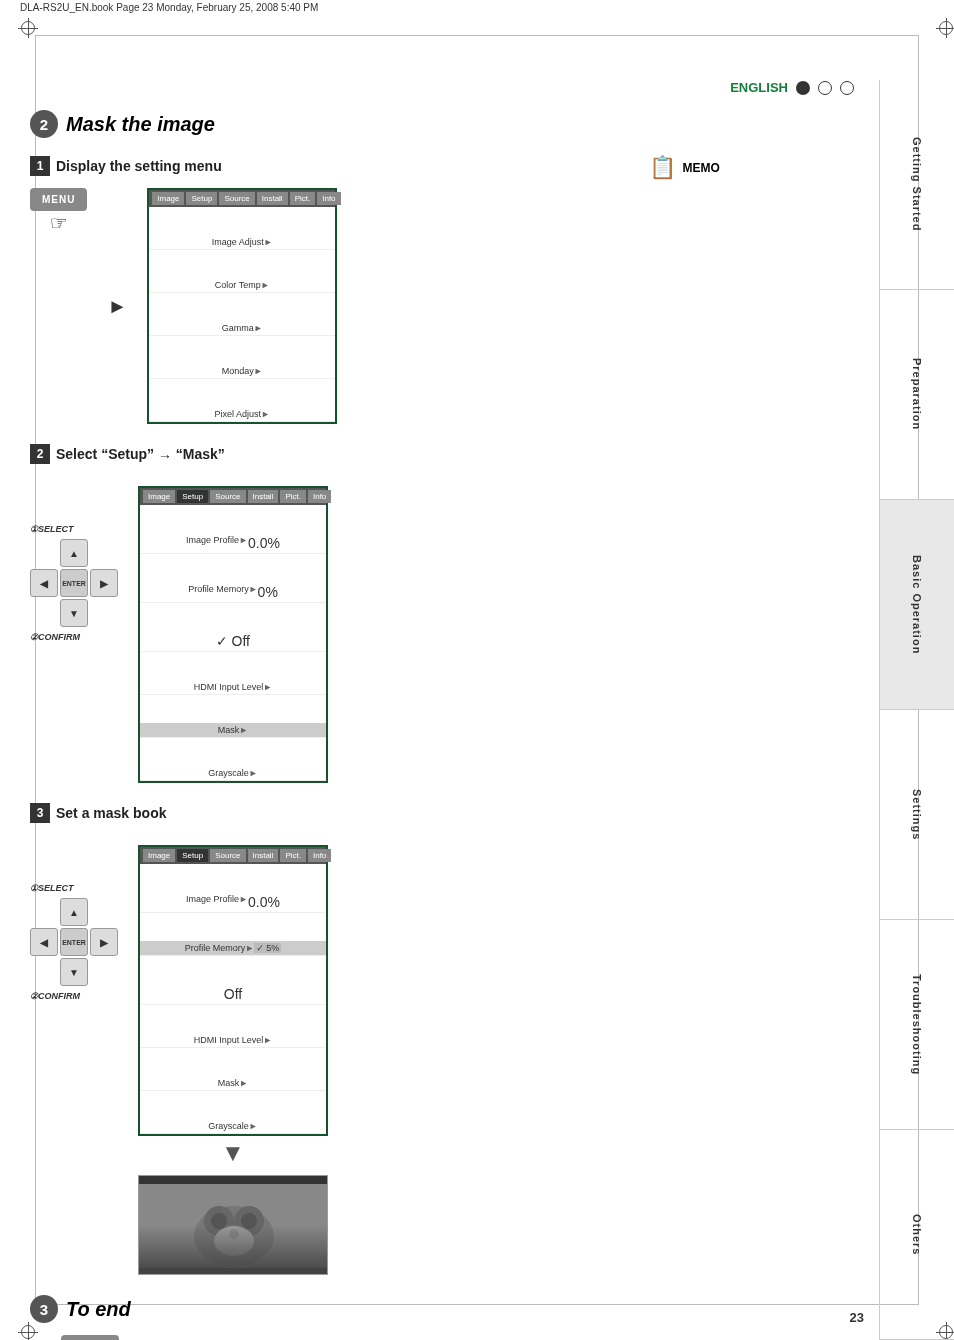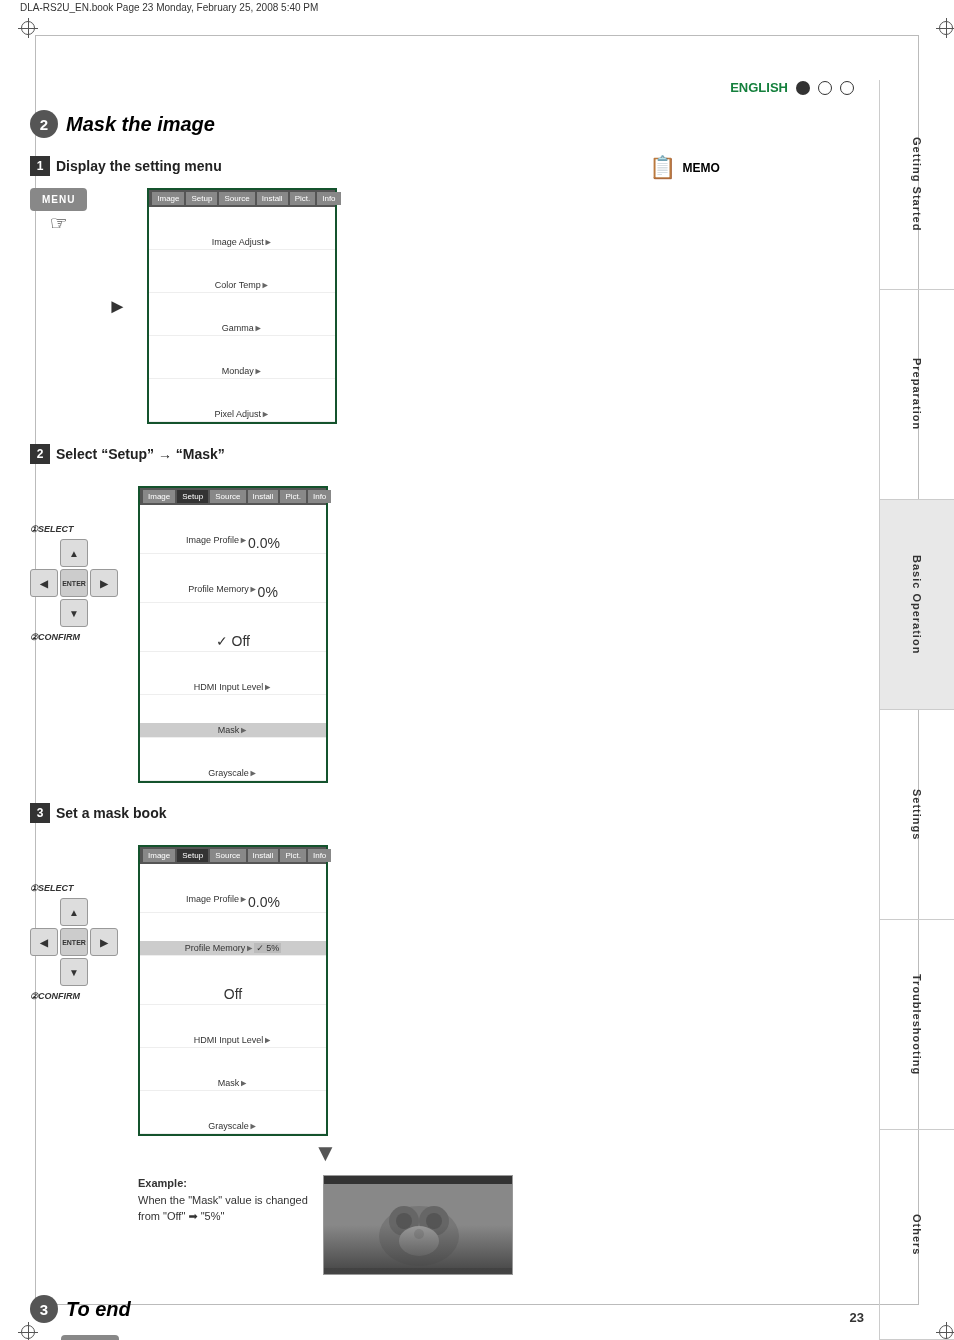--- a/index.html
+++ b/index.html
@@ -568,24 +568,20 @@
           </div>
           <div class="menu-item-row">
             <span>Grayscale</span>
             <span class="menu-arrow">►</span>
           </div>
         </div>
 
         <div class="down-arrow-big">▼</div>
 
         <div class="example-section">
-          <div style="flex:1;">
-            <div class="example-text" style="font-weight:bold;">Example:</div>
-            <div class="example-text">When the "Mask" value is changed<br>from "Off" ➡ "5%"</div>
-          </div>
 
           <div class="panda-image">
             <svg width="190" height="100" viewBox="0 0 190 100">
               <rect width="190" height="100" fill="#888"></rect>
               <rect x="0" y="0" width="190" height="8" fill="#333"></rect>
               <rect x="0" y="92" width="190" height="8" fill="#333"></rect>
               <ellipse cx="95" cy="60" rx="40" ry="30" fill="#777"></ellipse>
               <ellipse cx="80" cy="45" rx="15" ry="15" fill="#666"></ellipse>
               <ellipse cx="110" cy="45" rx="15" ry="15" fill="#666"></ellipse>
               <ellipse cx="80" cy="45" rx="8" ry="8" fill="#555"></ellipse>

